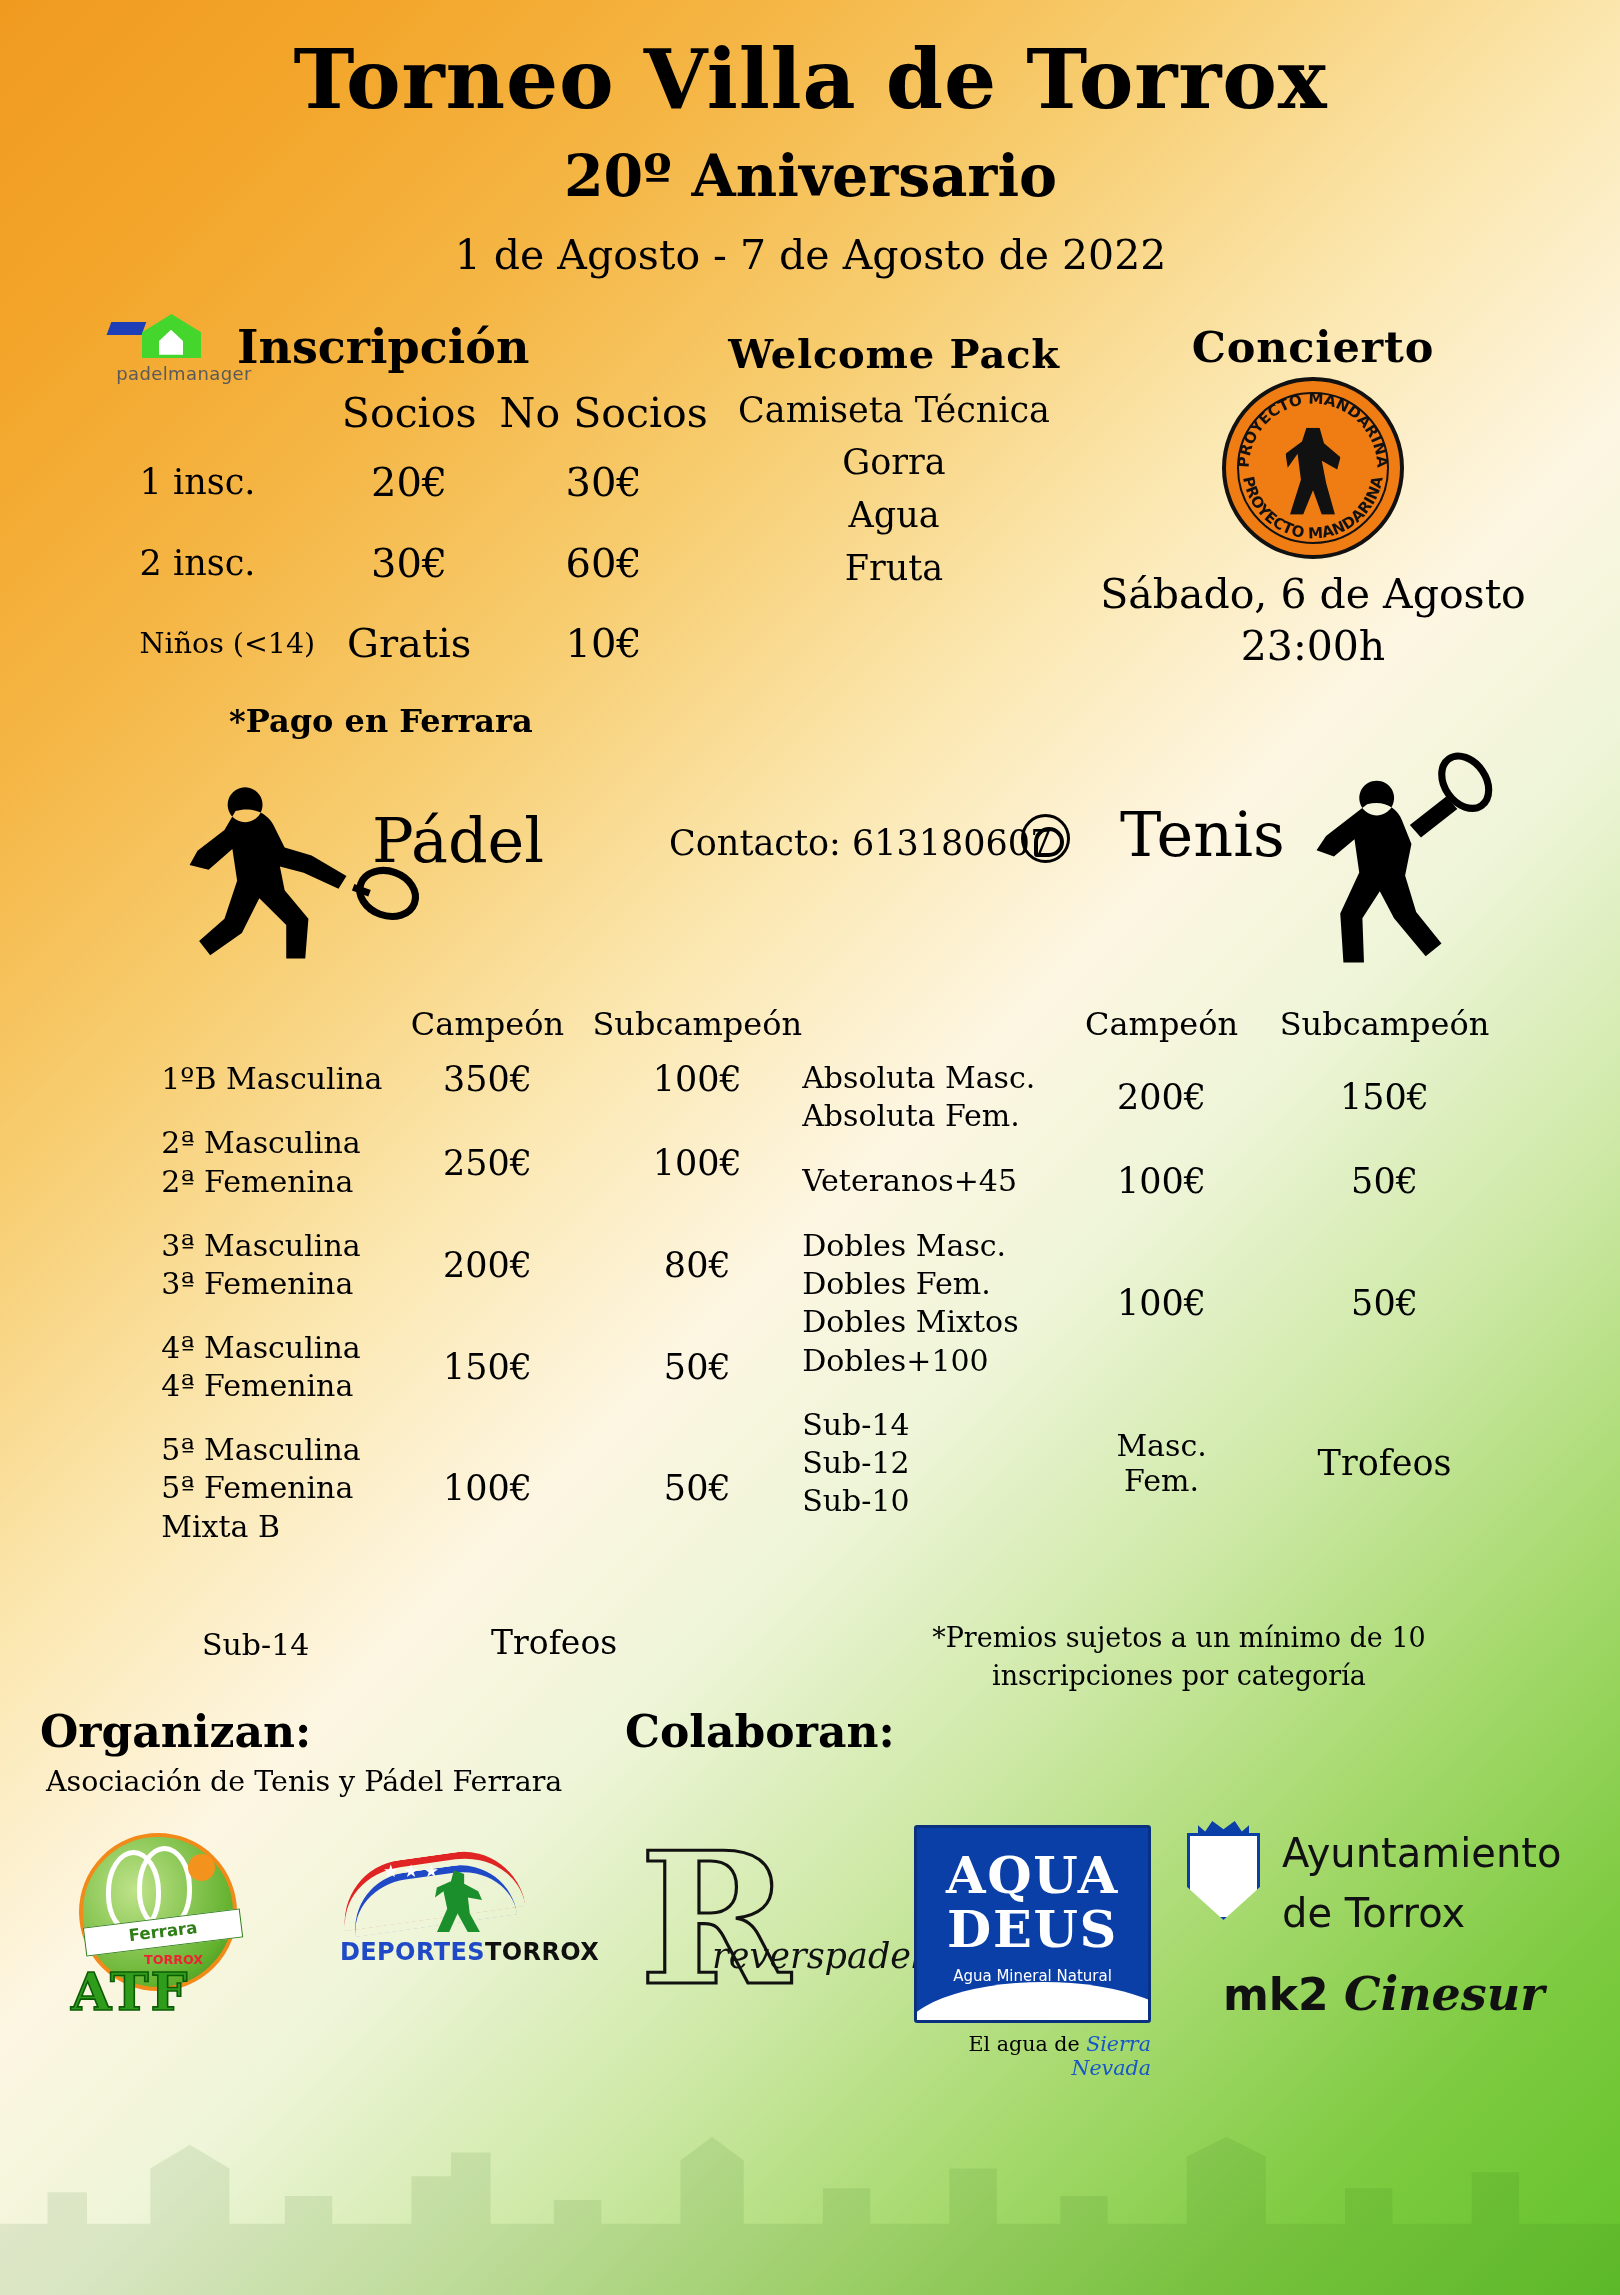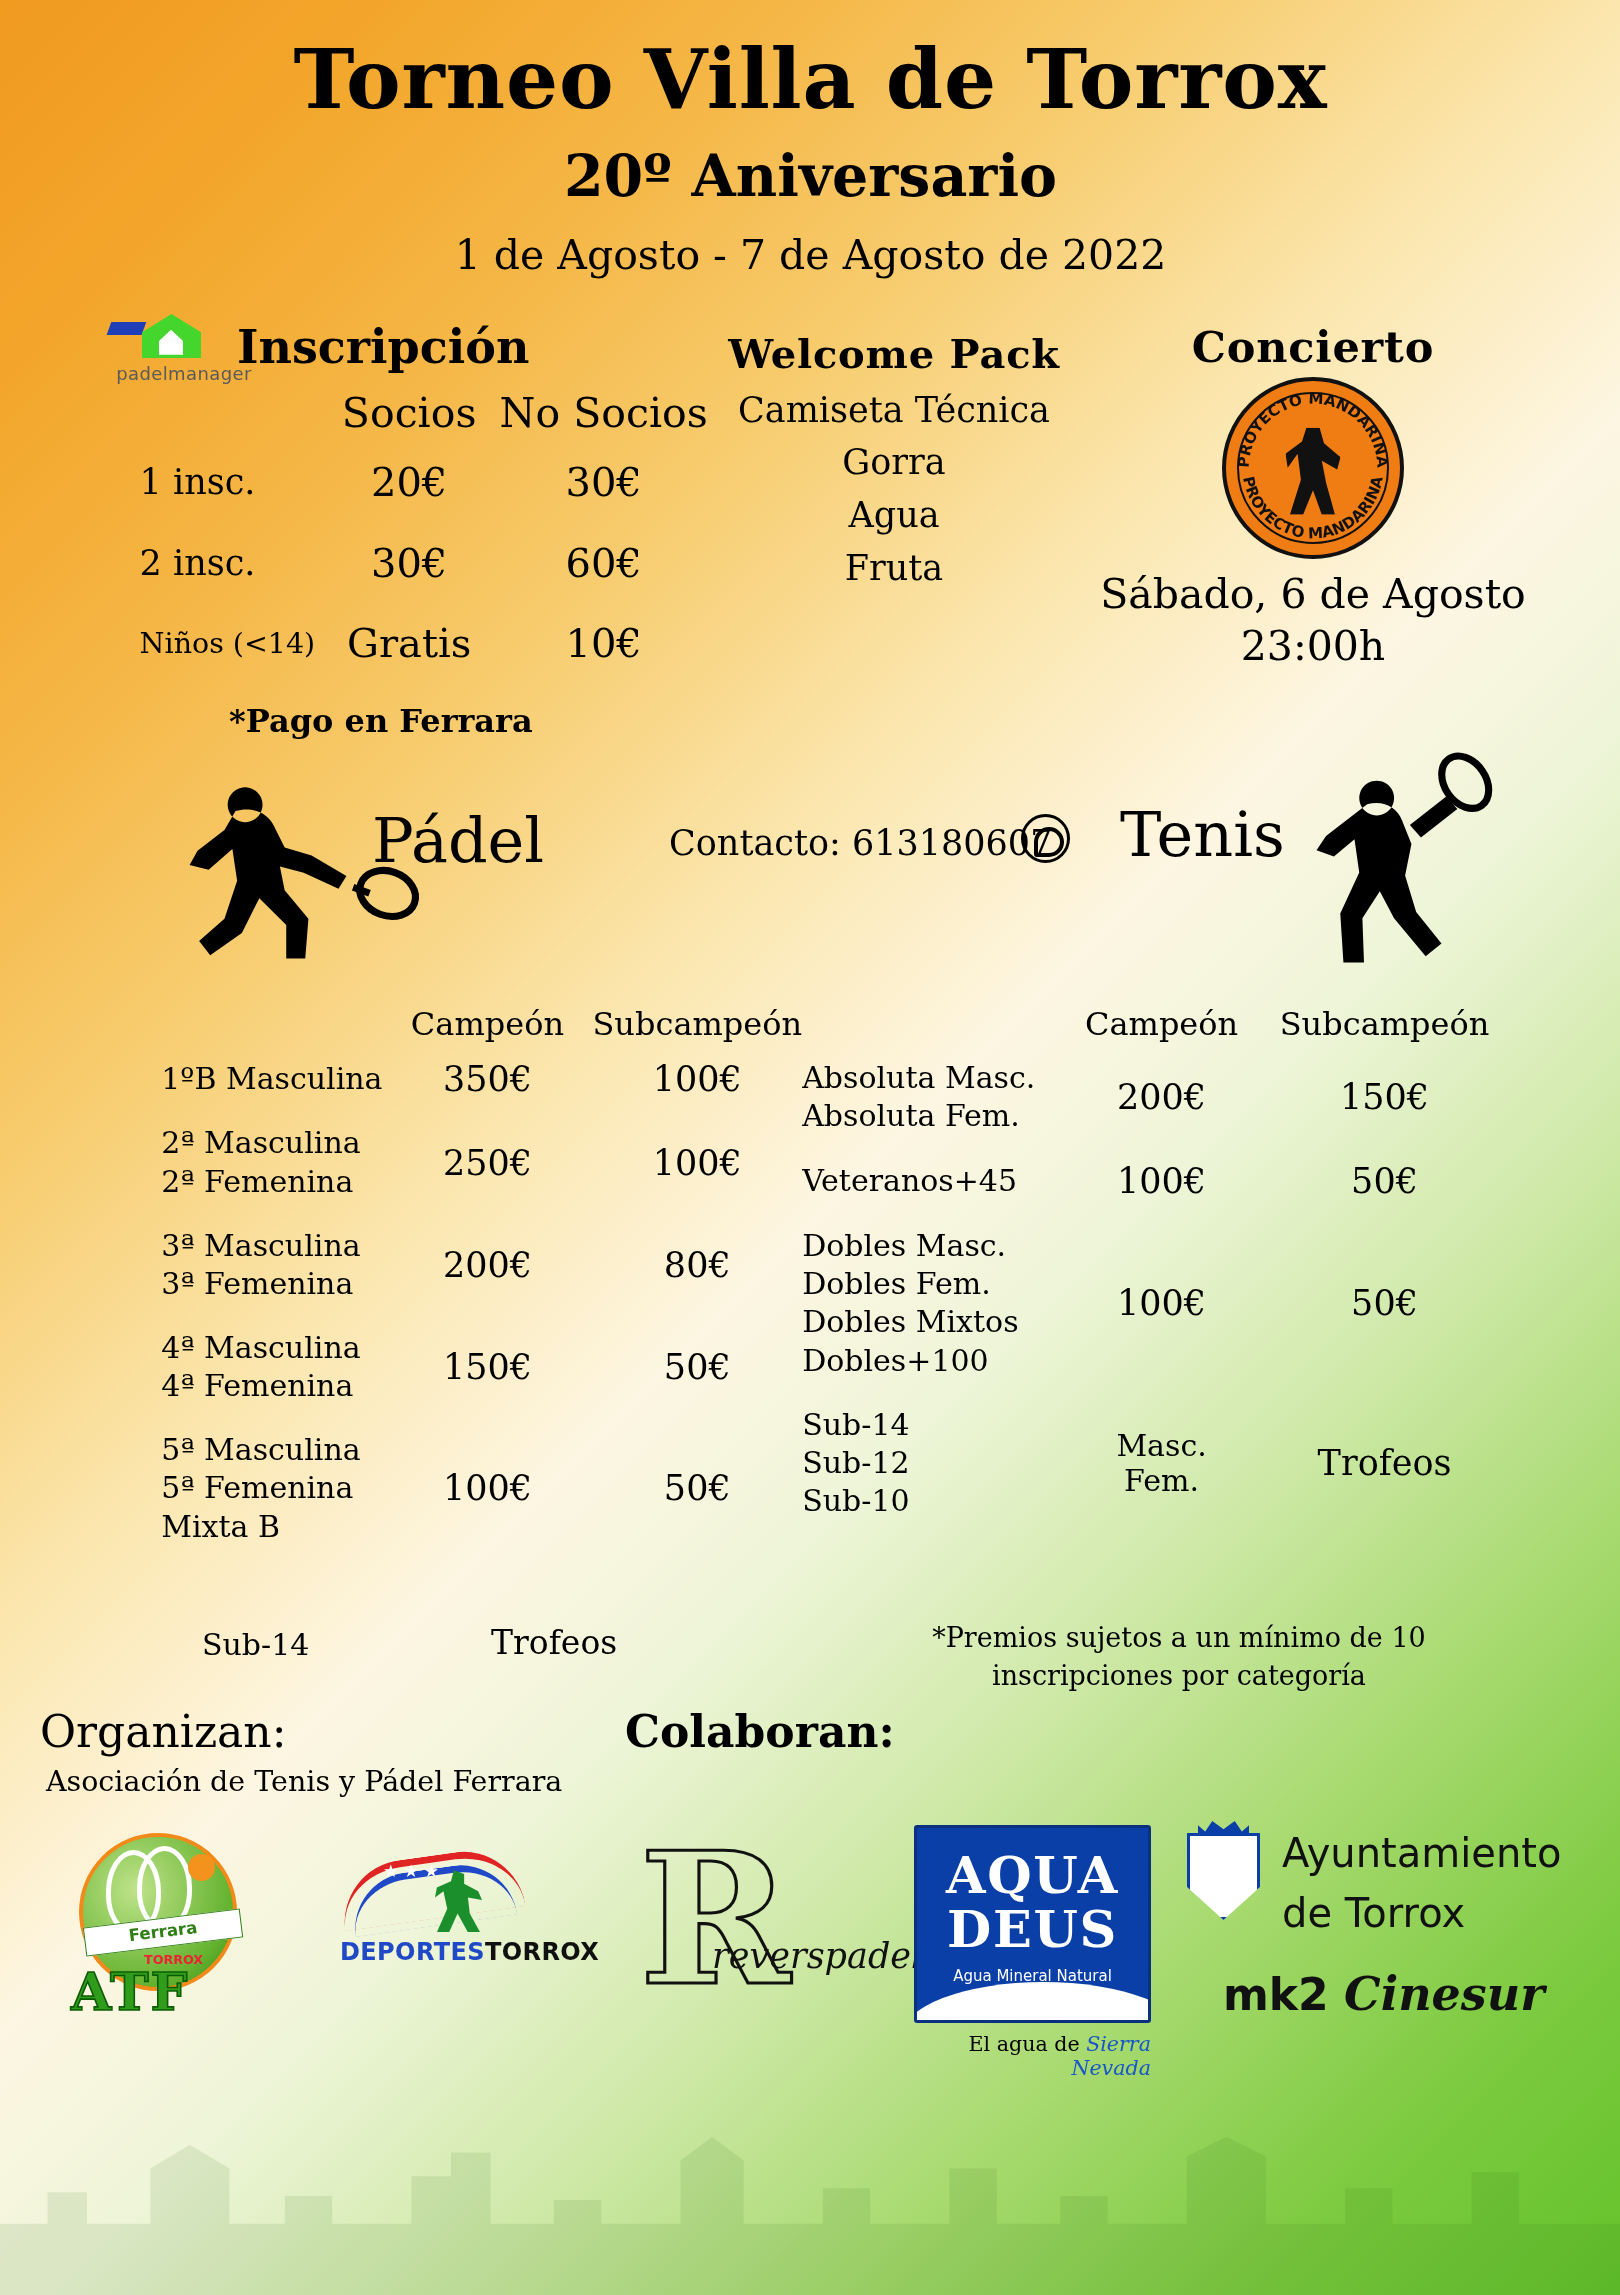--- a/index.html
+++ b/index.html
@@ -284,21 +284,21 @@
     left: 491px; top: 629px;
     font-family: "DejaVu Serif", serif;
     font-size: 33px;
   }
 
   
   .footer { position: relative; height: 411px; }
   .org-title {
     position: absolute; left: 40px; top: 0;
     font-family: "DejaVu Serif", serif;
-    font-weight: normal; font-size: 44px;
+    font-weight: bold; font-size: 44px;
   }
   .org-sub {
     position: absolute; left: 46px; top: 59px;
     font-family: "DejaVu Serif", serif;
     font-size: 28.5px;
   }
   .col-title {
     position: absolute; left: 625px; top: 0;
     font-family: "DejaVu Serif", serif;
     font-weight: bold; font-size: 44px;

